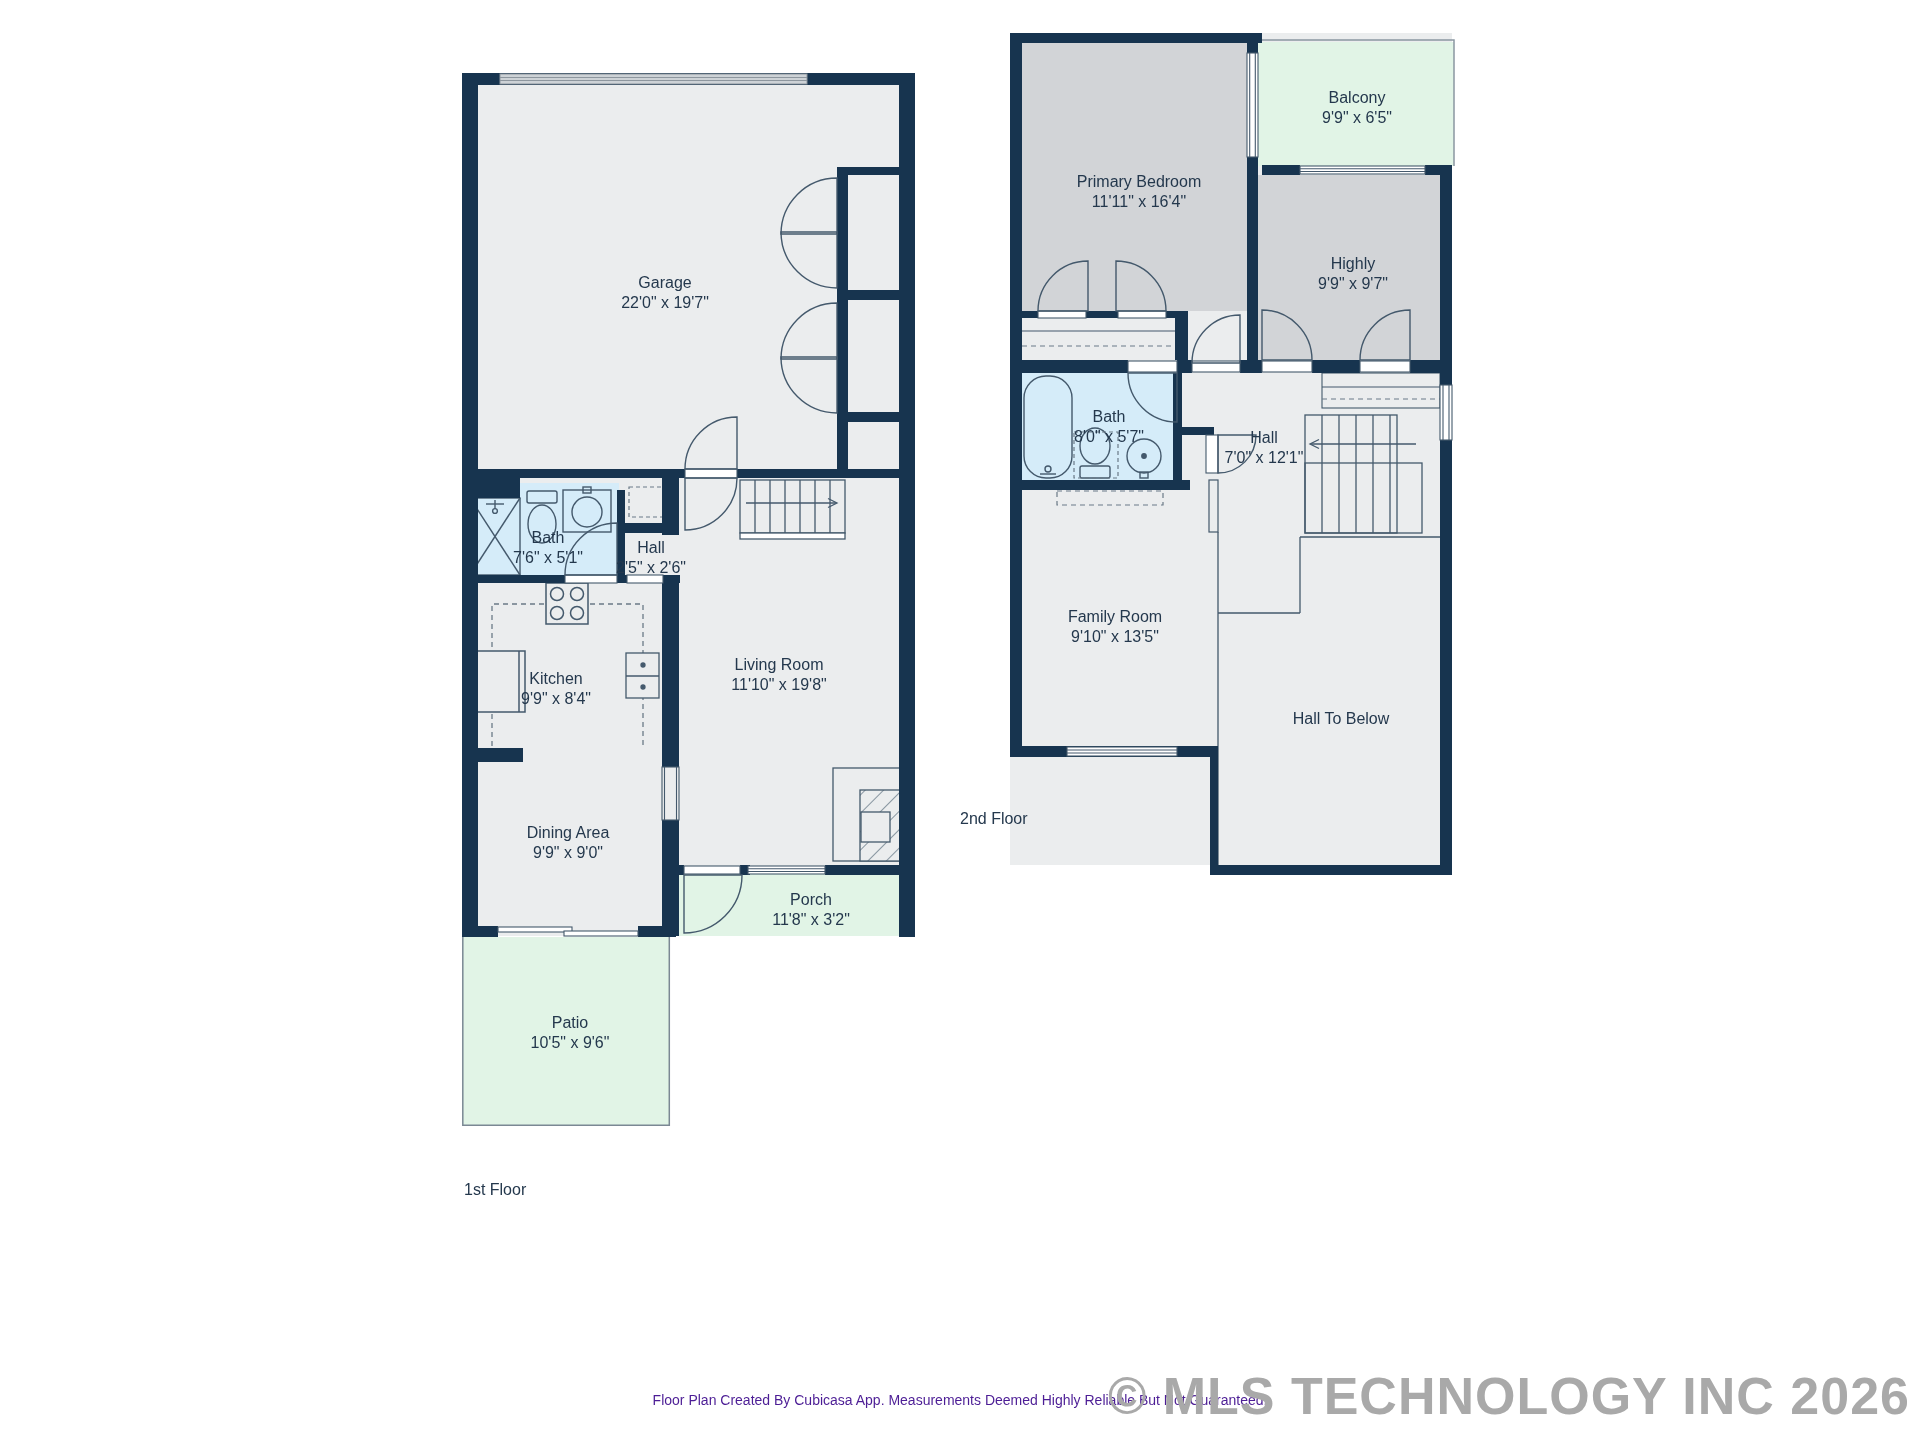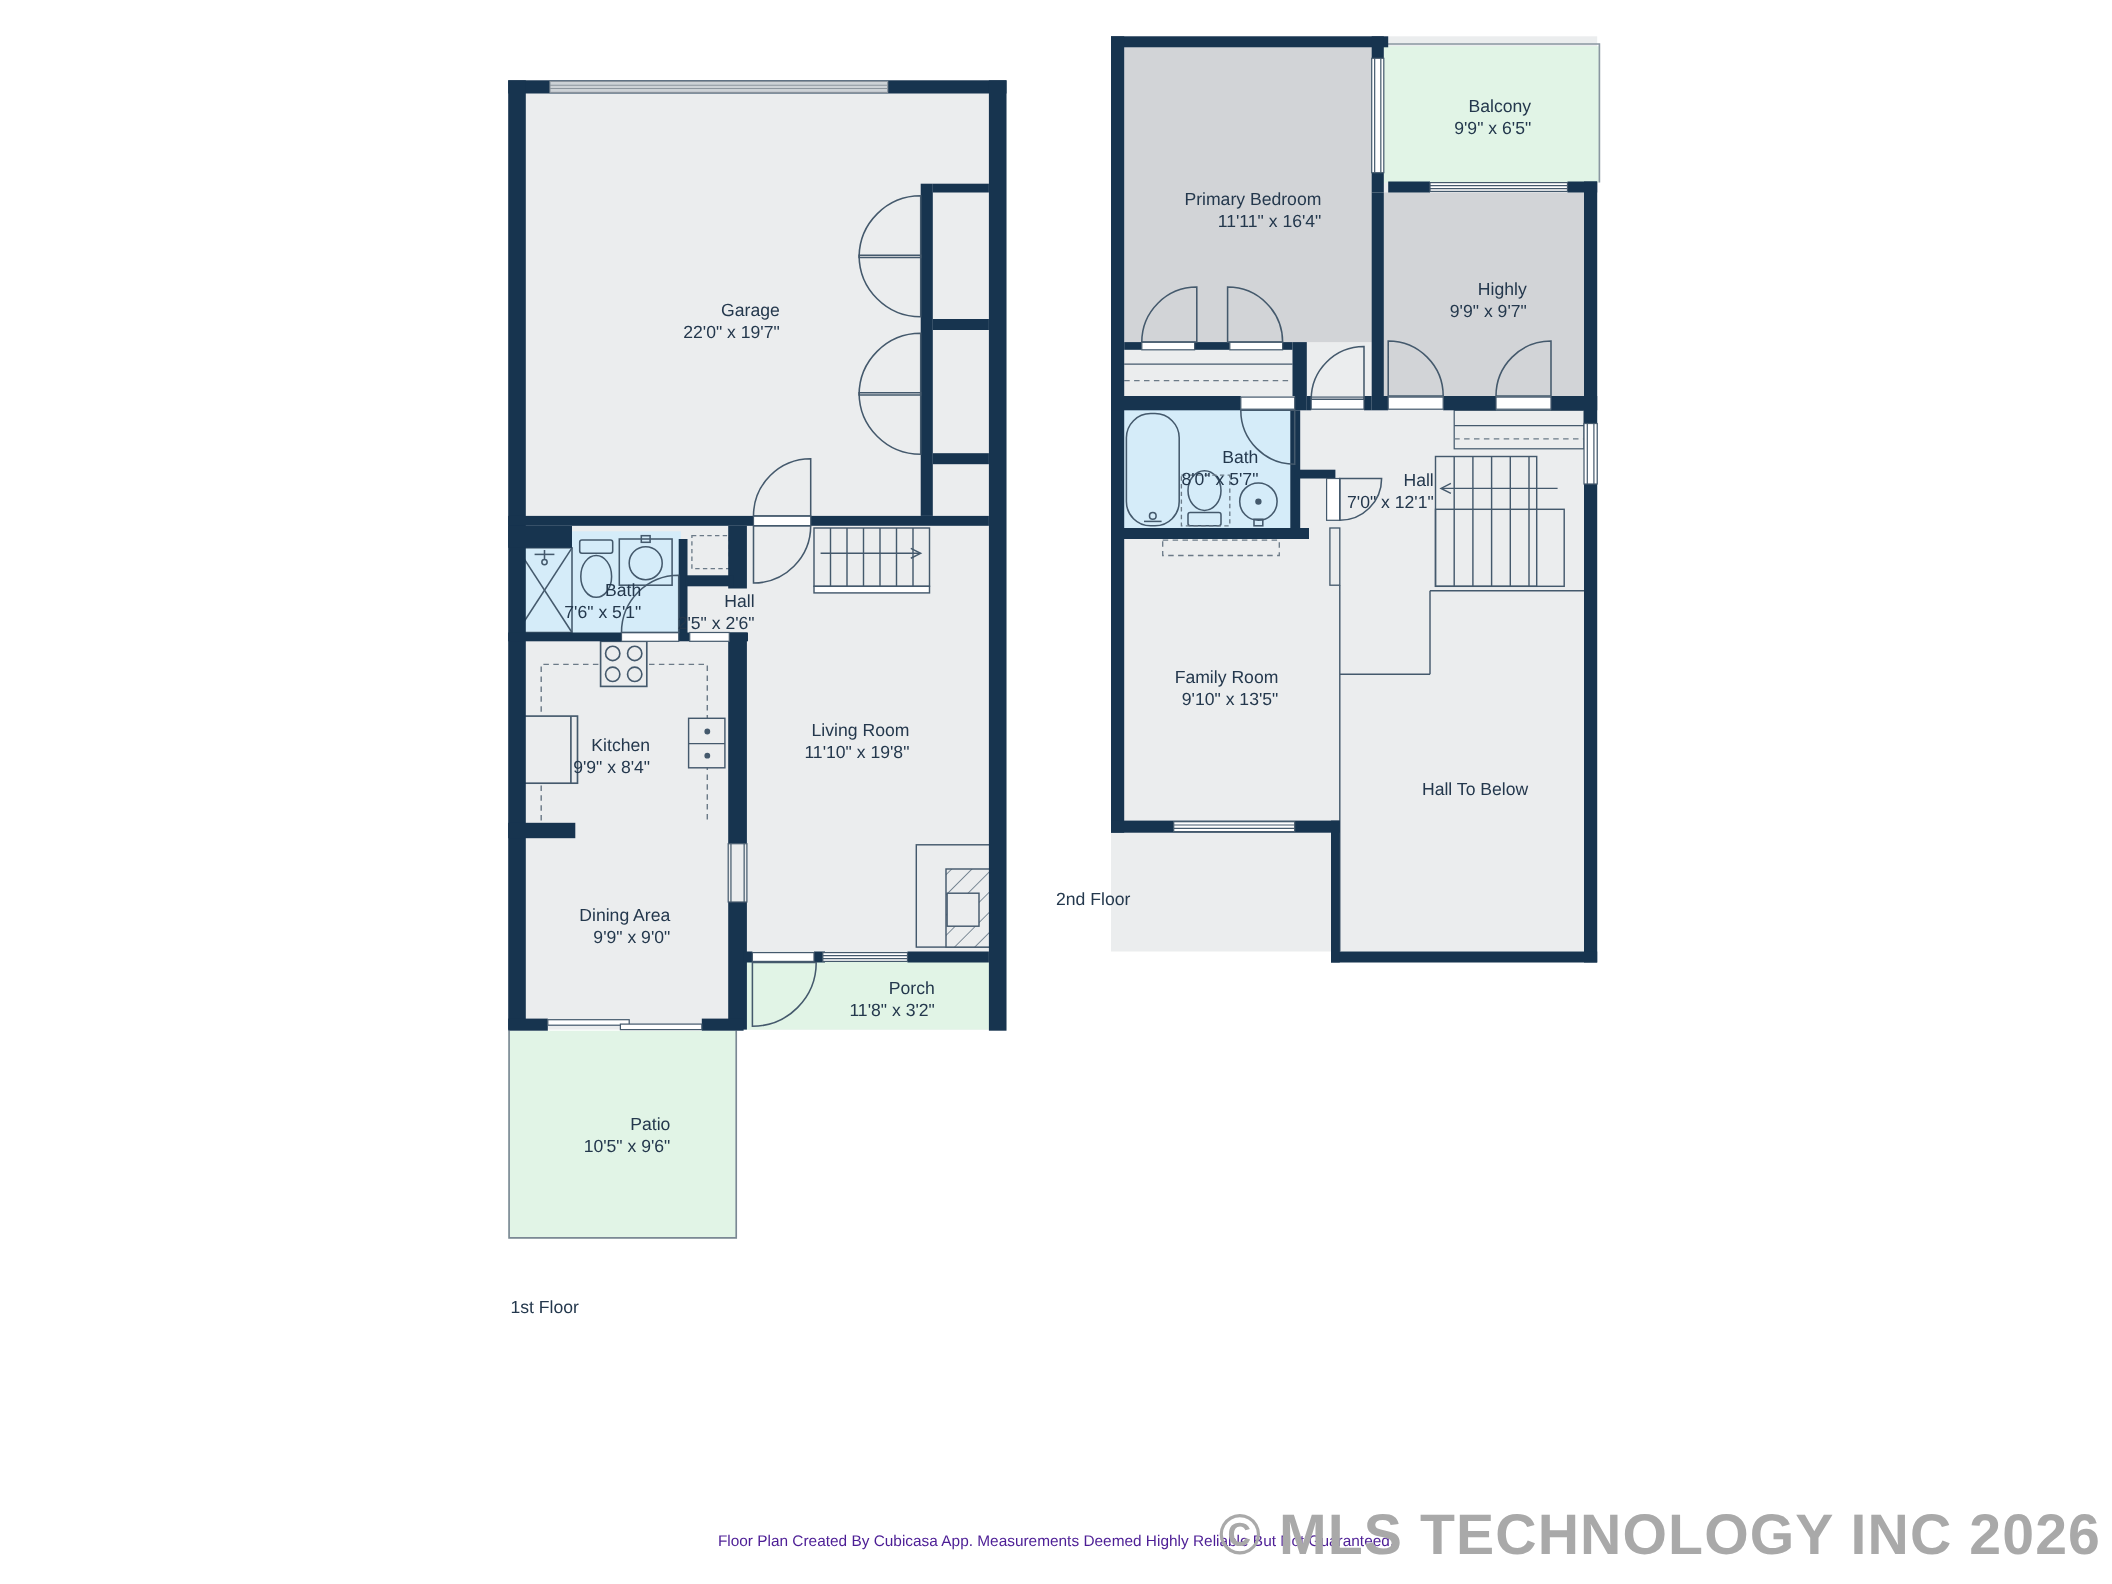--- a/index.html
+++ b/index.html
@@ -6,21 +6,21 @@
   body{
     width:1920px;height:1440px;position:relative;background:#ffffff;
     font-family:"Liberation Sans",sans-serif;overflow:hidden;
   }
   .plan-svg{position:absolute;left:0;top:0;width:1920px;height:1440px;}
   .room-label{
     position:absolute;transform:translate(-50%,-50%);
     text-align:center;font-size:16px;line-height:20px;color:#24384d;
     white-space:nowrap;pointer-events:none;
   }
-  .room-name,.room-dims{display:block;text-align:right;}
+  .room-name,.room-dims{display:block;}
   .floor-tag{
     position:absolute;font-size:16px;color:#24384d;white-space:nowrap;
   }
   .footer-note{
     position:absolute;left:50%;transform:translateX(-50%);top:1392px;
     font-size:14px;color:#4c1d95;white-space:nowrap;
   }
   .copyright{
     position:absolute;right:10px;top:1366px;font-size:52px;font-weight:700;
     color:#a9a9a9;letter-spacing:1px;white-space:nowrap;

